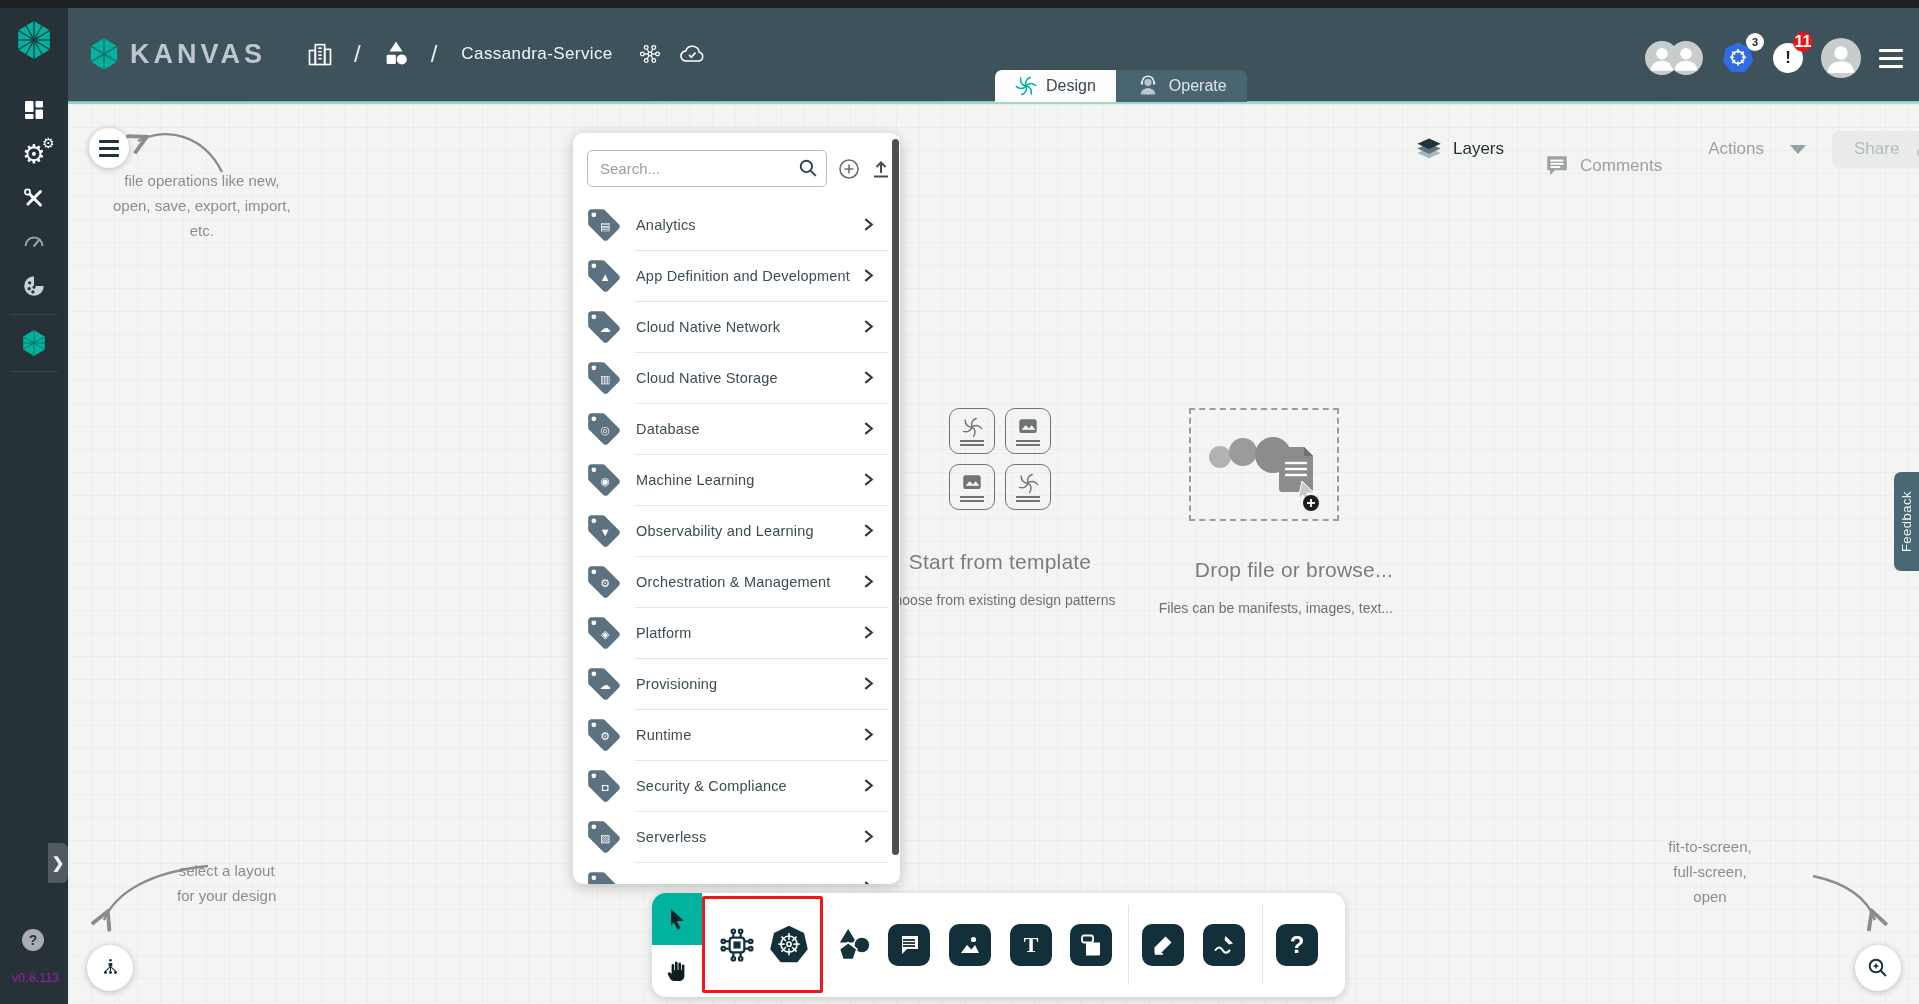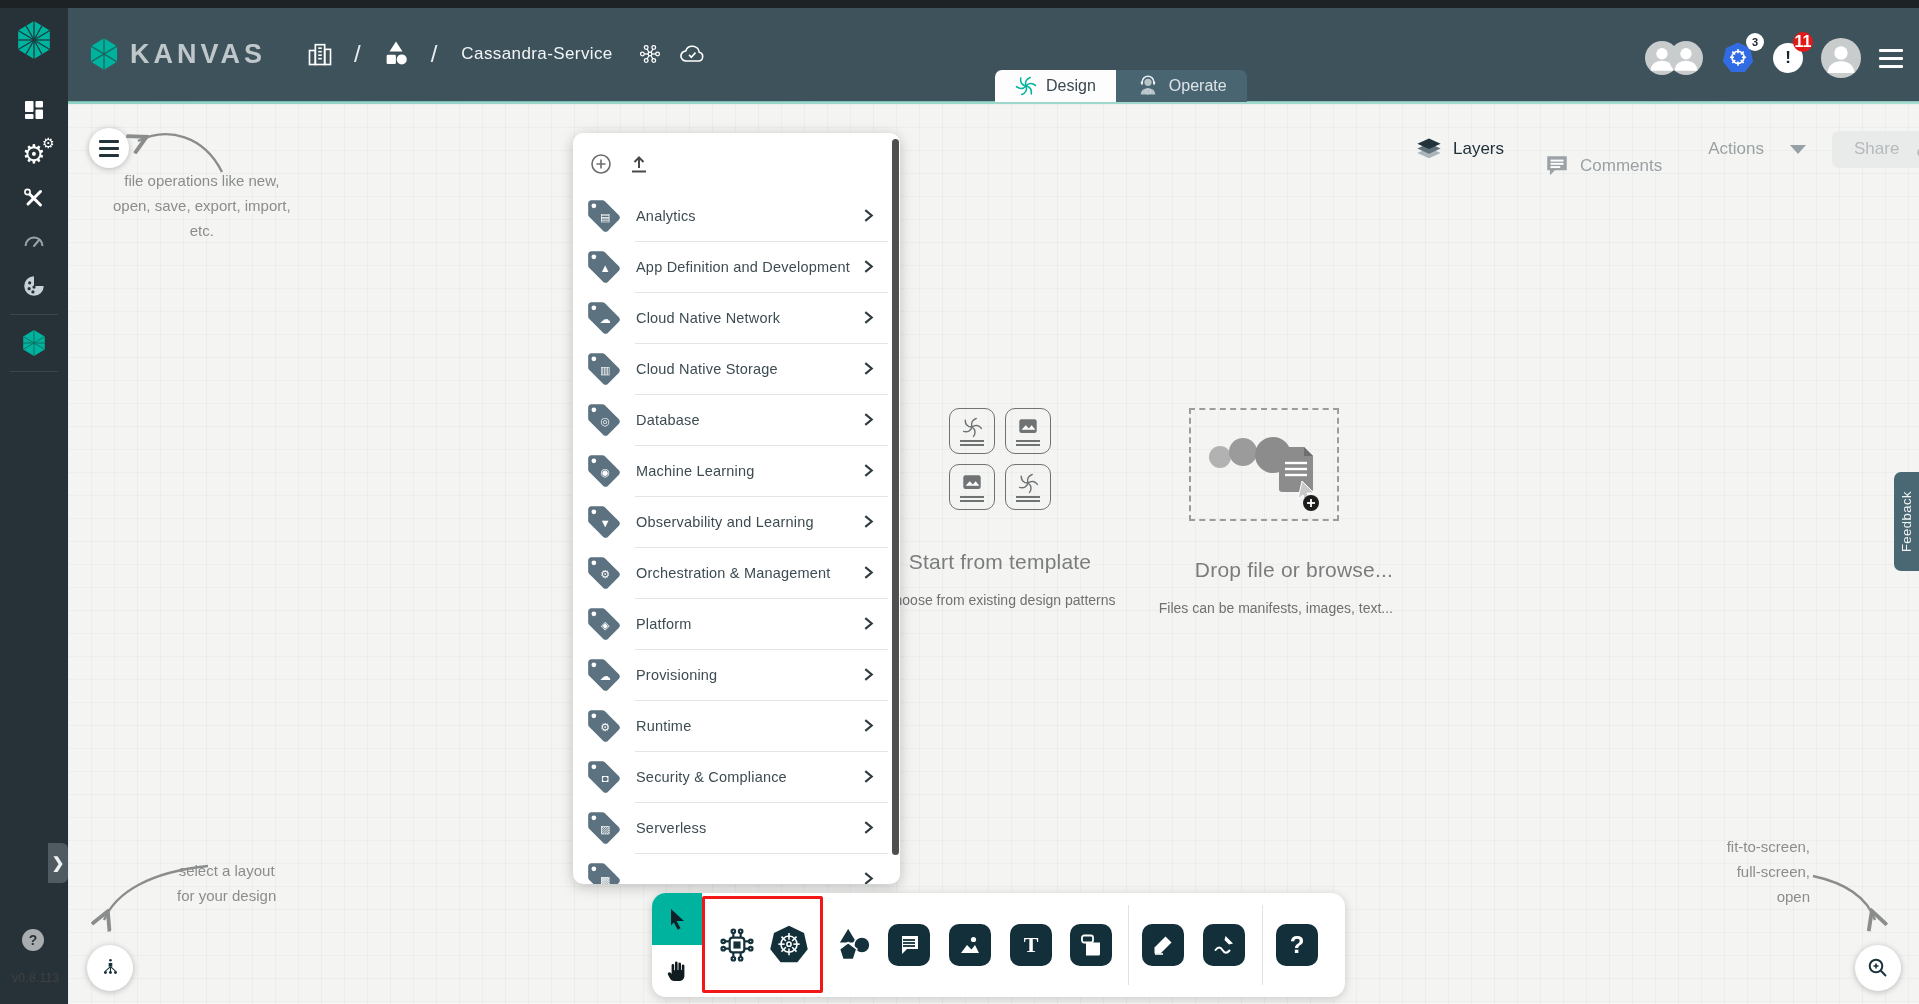--- a/index.html
+++ b/index.html
@@ -41,32 +41,32 @@
 
   
   .sidebar{position:absolute;left:0;top:8px;width:68px;height:996px;background:#263238;}
   .side-item{width:68px;height:44px;display:flex;align-items:center;justify-content:center;cursor:pointer;}
   .side-sep{border-top:1px solid #39464c;margin:6px 10px;}
   .side-logo{height:64px;display:flex;align-items:center;justify-content:center;margin-bottom:16px;}
   .collapse-chip{position:absolute;left:48px;top:843px;width:20px;height:40px;background:#4f5b61;
     border-radius:0 6px 6px 0;display:flex;align-items:center;justify-content:center;color:#eef2f3;font-size:15px;font-weight:700;cursor:pointer;}
   .help-circle{position:absolute;left:22px;top:929px;width:22px;height:22px;border-radius:50%;background:#a9adaf;color:#263238;
     font-weight:800;font-size:14px;display:flex;align-items:center;justify-content:center;cursor:pointer;}
-  .version{position:absolute;left:12px;top:971px;color:#404040;font-size:12px;letter-spacing:.3px;}
+  .version{position:absolute;left:12px;top:971px;color:#a21caf;font-size:12px;letter-spacing:.3px;}
 
   
   .canvas{position:absolute;left:68px;top:104px;width:1851px;height:900px;background-color:#f4f5f3;
     background-image:linear-gradient(rgba(80,105,105,.05) 1px,transparent 1px),
       linear-gradient(90deg,rgba(80,105,105,.05) 1px,transparent 1px);
     background-size:23px 23px;}
   .fab{position:absolute;border-radius:50%;background:#fff;box-shadow:0 1px 6px rgba(0,0,0,.25);
     display:flex;align-items:center;justify-content:center;cursor:pointer;}
   .annot{position:absolute;color:#8b8d8d;font-size:15px;line-height:25px;z-index:2;text-align:center;}
   .annot div{white-space:nowrap;}
-  .annot.right{text-align:right;}
+  .annot.right{text-align:center;}
   .arrow-svg{position:absolute;overflow:visible;z-index:2;pointer-events:none;}
 
   
   .template-card{position:absolute;left:905px;top:408px;width:190px;text-align:center;cursor:pointer;z-index:1;}
   .mini-grid{display:grid;grid-template-columns:46px 46px;grid-gap:10px;justify-content:center;}
   .mini{width:46px;height:46px;border:1.6px solid #6f7374;border-radius:10px;background:transparent;
     display:flex;flex-direction:column;align-items:center;justify-content:center;gap:2px;}
   .mini .lines{width:24px;}
   .mini .lines i{display:block;height:1.6px;background:#6f7374;margin-top:2.5px;}
   .mini .lines i:first-child{margin-top:0;}
@@ -491,20 +491,29 @@
       <span class="vt-label">Share</span>
       <svg width="22" height="22" viewBox="0 0 24 24" fill="none" stroke="#b5babc" stroke-width="2" stroke-linecap="round">
         <path d="M10.5 13.5a4.2 4.2 0 0 0 6 .4l2.8-2.8a4.2 4.2 0 0 0-6-6l-1.6 1.6"></path>
         <path d="M13.5 10.5a4.2 4.2 0 0 0-6-.4l-2.8 2.8a4.2 4.2 0 0 0 6 6l1.6-1.6"></path>
       </svg>
     </div>
   </div>
 
   <div class="panel">
     <div class="search-row">
+      <span class="search-box">
+        <input type="text" placeholder="Search..." style="">
+        <span class="mag">
+          <svg width="21" height="21" viewBox="0 0 20 20" fill="none" stroke="#27424d" stroke-width="1.8">
+            <circle cx="8" cy="8" r="5.4"></circle>
+              <line x1="12.2" y1="12.2" x2="17" y2="17"></line>
+          </svg>
+        </span>
+      </span>
       <span class="icon-btn">
         <svg width="24" height="24" viewBox="0 0 24 24" fill="none" stroke="#6c6c6c" stroke-width="1.6">
           <circle cx="12" cy="12" r="9"></circle>
             <line x1="12" y1="7.5" x2="12" y2="16.5"></line>
             <line x1="7.5" y1="12" x2="16.5" y2="12"></line>
         </svg>
       </span>
       <span class="icon-btn">
         <svg width="20" height="20" viewBox="0 0 20 20" fill="none" stroke="#4a4a4a" stroke-width="2">
           <line x1="3" y1="17.5" x2="17" y2="17.5"></line>

